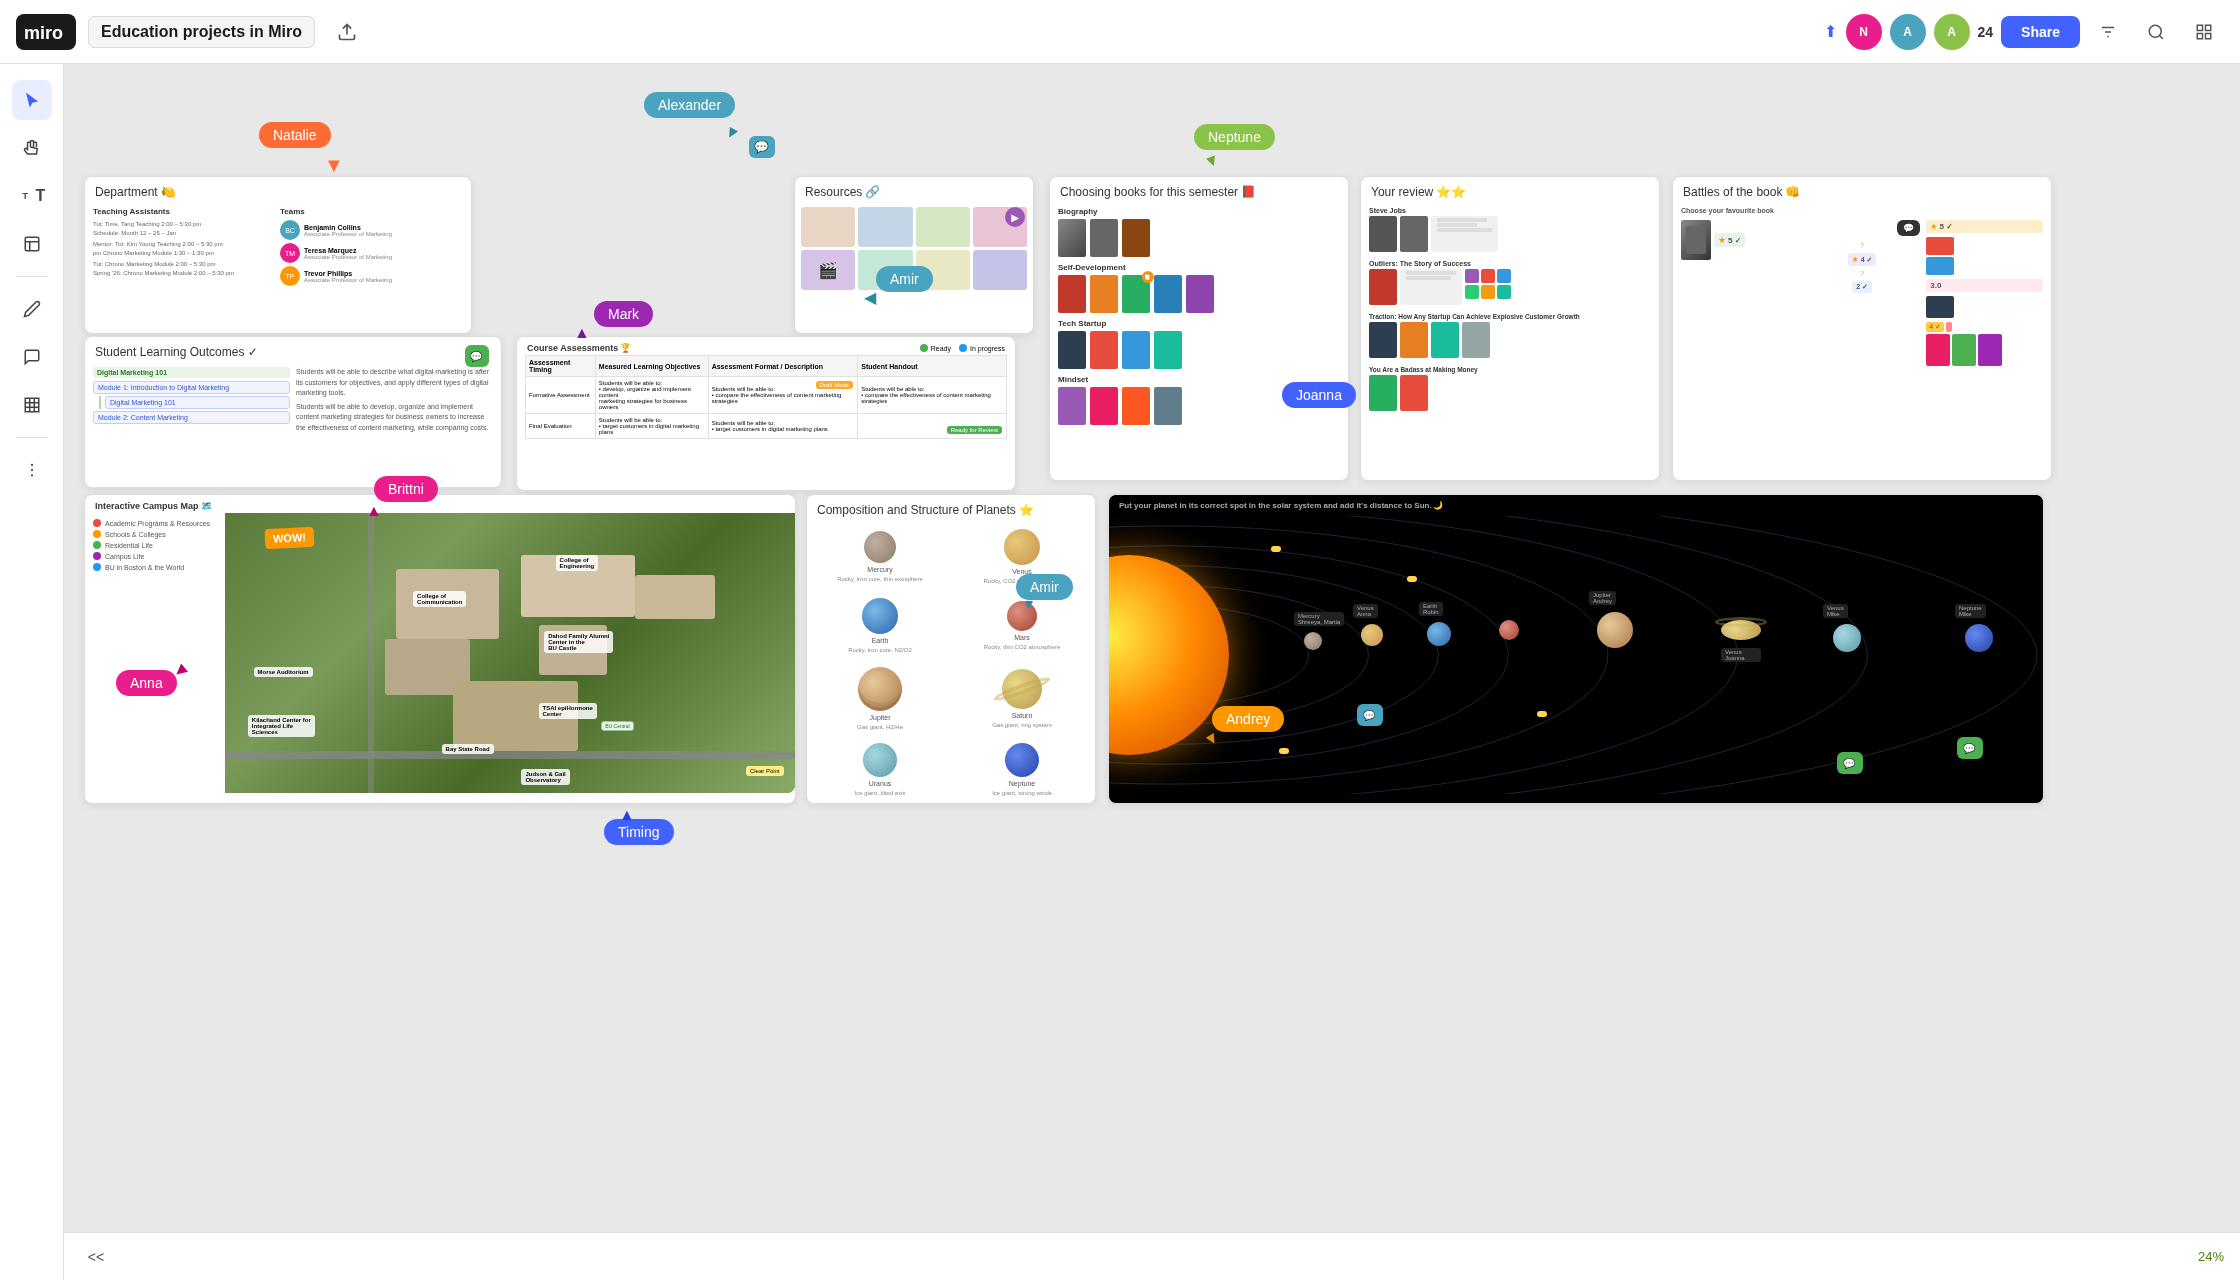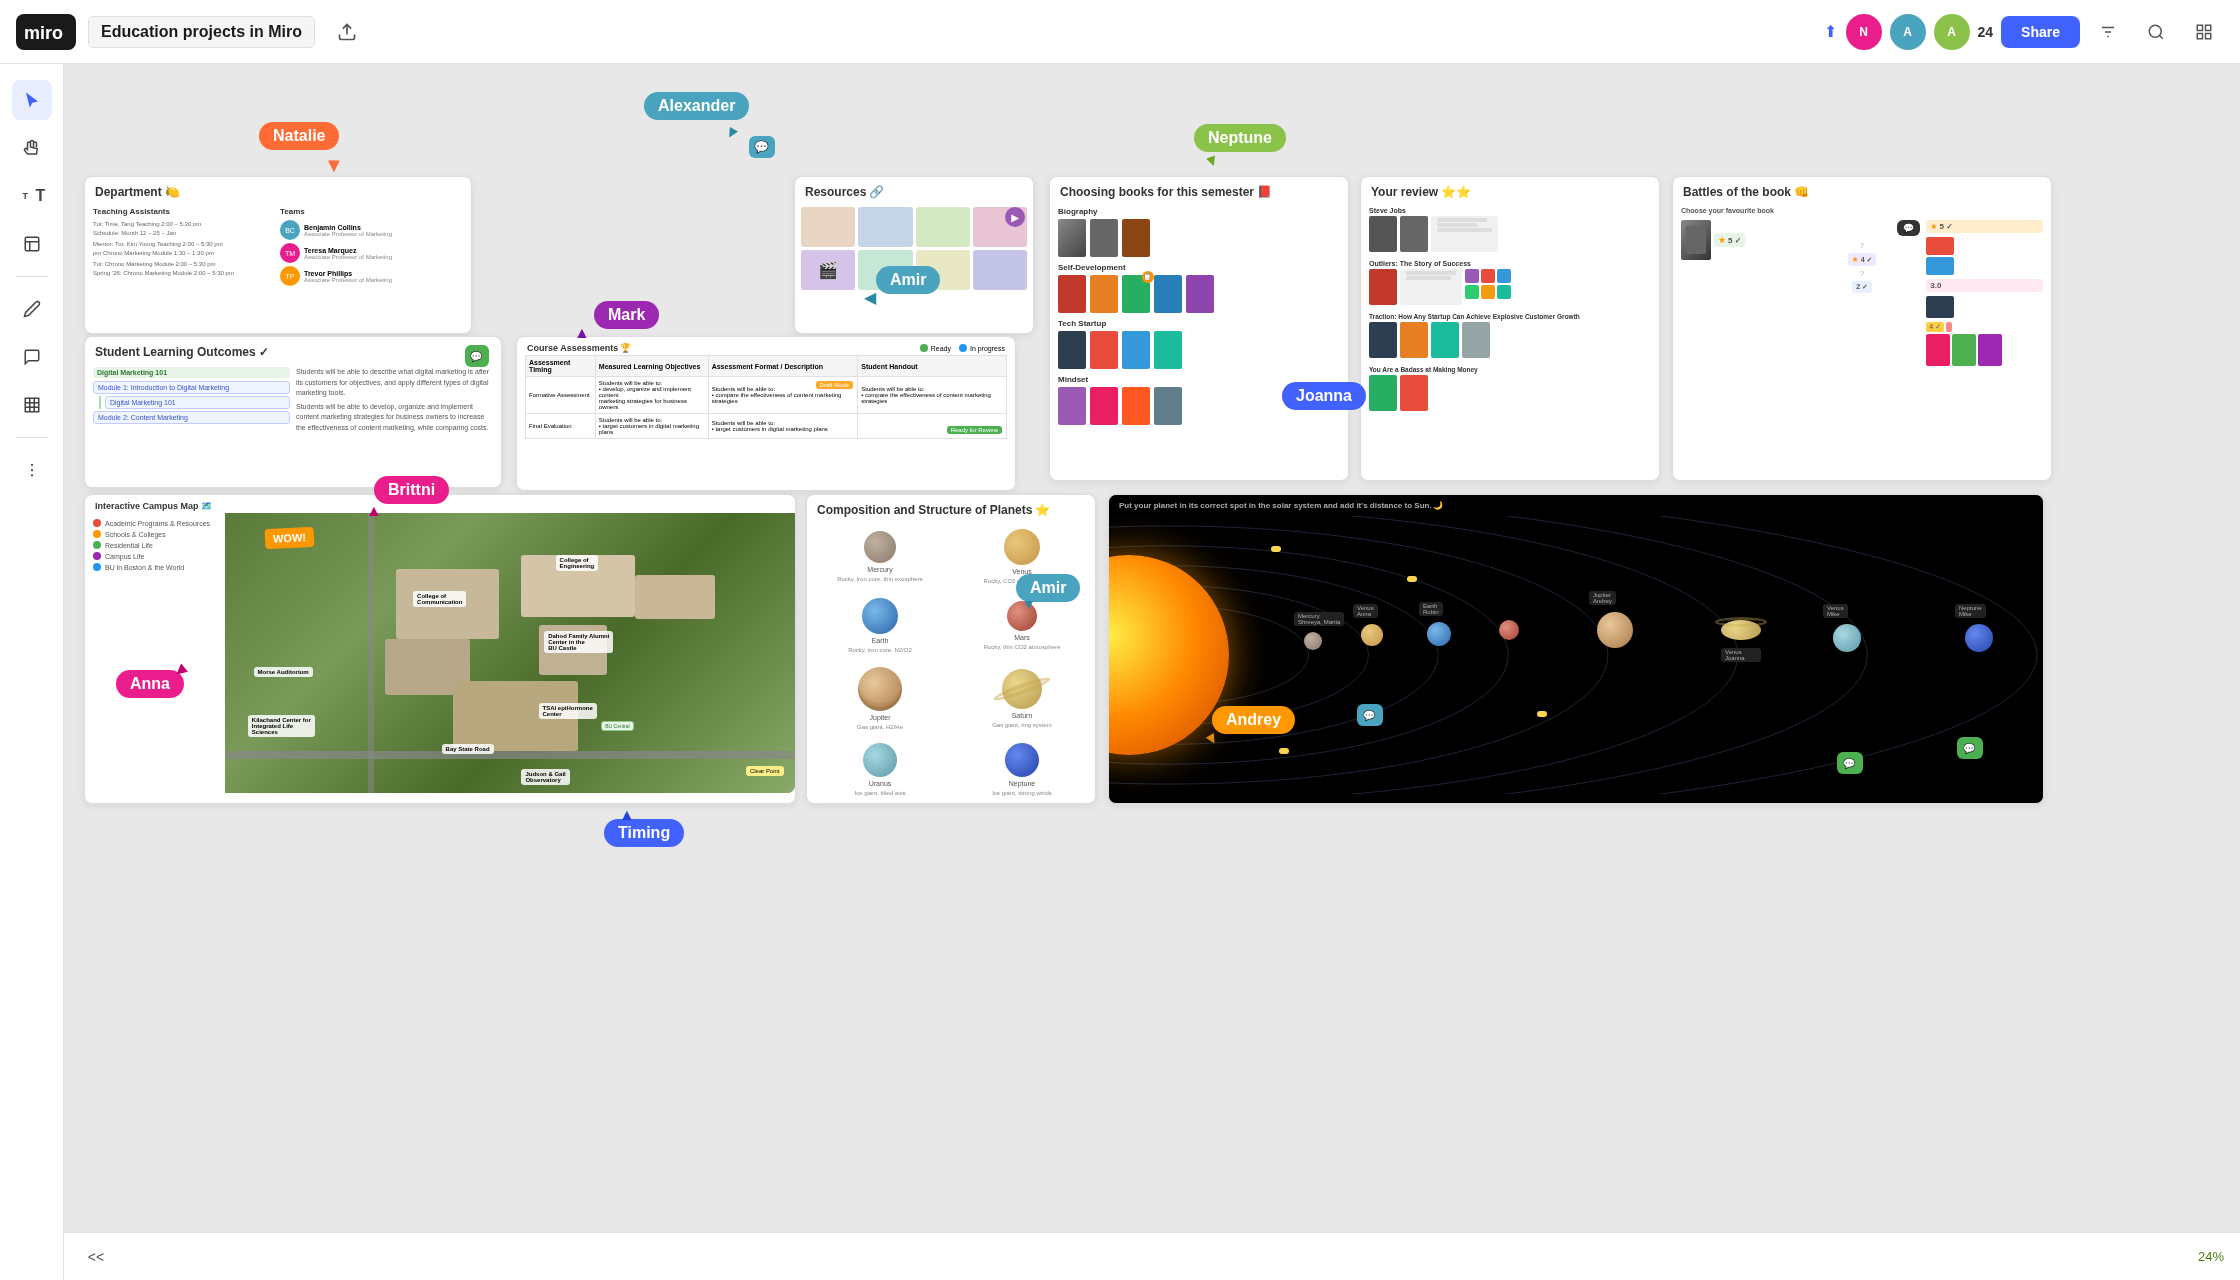--- a/index.html
+++ b/index.html
@@ -46,30 +46,30 @@
     #canvas {
       position: absolute; top: 64px; left: 64px; right: 0; bottom: 48px;
       background: #e8e8e8; overflow: hidden;
     }
 
     
     .board-section {
       position: absolute; background: white; border-radius: 8px; border: 1px solid #ddd;
       overflow: hidden; box-shadow: 0 2px 8px rgba(0,0,0,0.08);
     }
-    .section-title { font-size: 12px; font-weight: 700; color: #333; padding: 8px 10px 4px; }
+    .section-title { font-size: 12px; font-weight: 400; color: #333; padding: 8px 10px 4px; }
 
     
     #solar-board {
       background: #000000;
     }
 
     
     .user-badge {
-      position: absolute; padding: 5px 14px; border-radius: 20px; font-size: 16px; font-weight: 700; color: white; z-index: 60; white-space: nowrap;
+      position: absolute; padding: 5px 14px; border-radius: 20px; font-size: 14px; font-weight: 400; color: white; z-index: 60; white-space: nowrap;
     }
 
     
     .wow-sticky { position: absolute; background: #ff9800; color: white; font-weight: 800; font-size: 11px; padding: 4px 8px; border-radius: 4px; transform: rotate(-3deg); }
 
     
     .flow-box { background: #f0f4ff; border: 1px solid #c0ccff; border-radius: 3px; padding: 2px 4px; font-size: 7px; color: #3355cc; margin: 2px 0; }
   </style>
 </head>
 <body>

